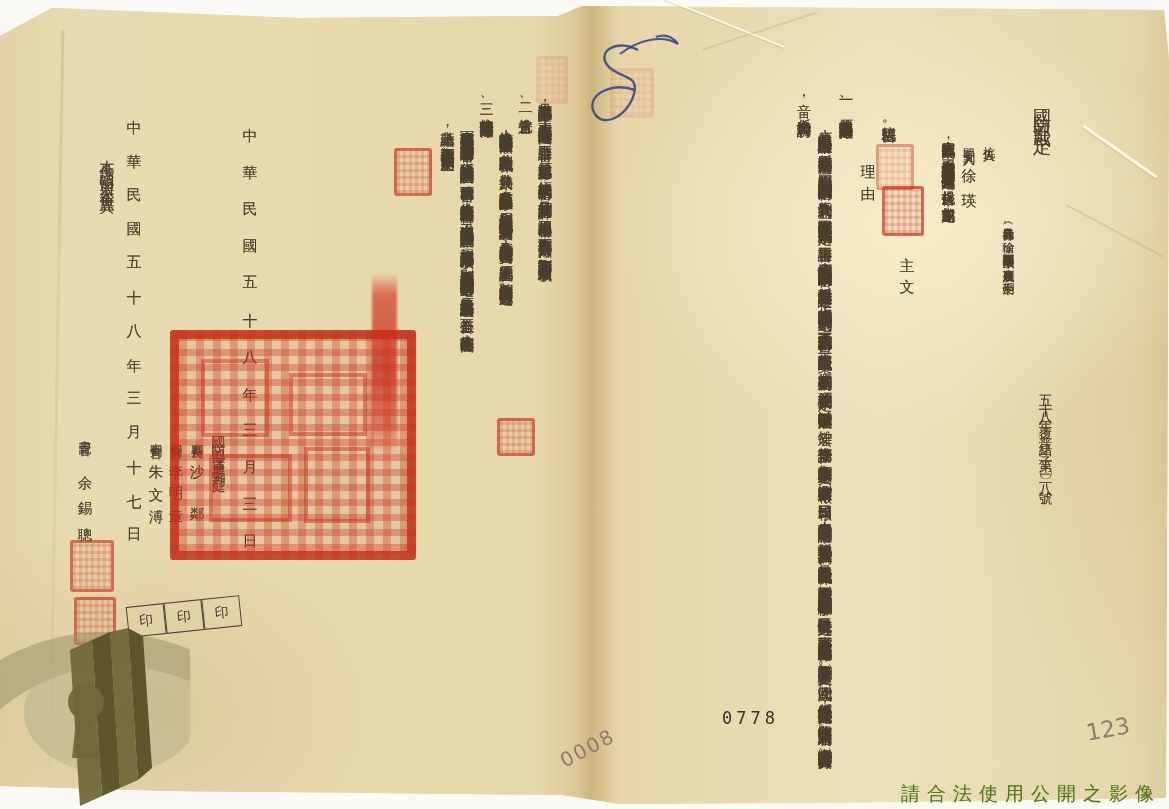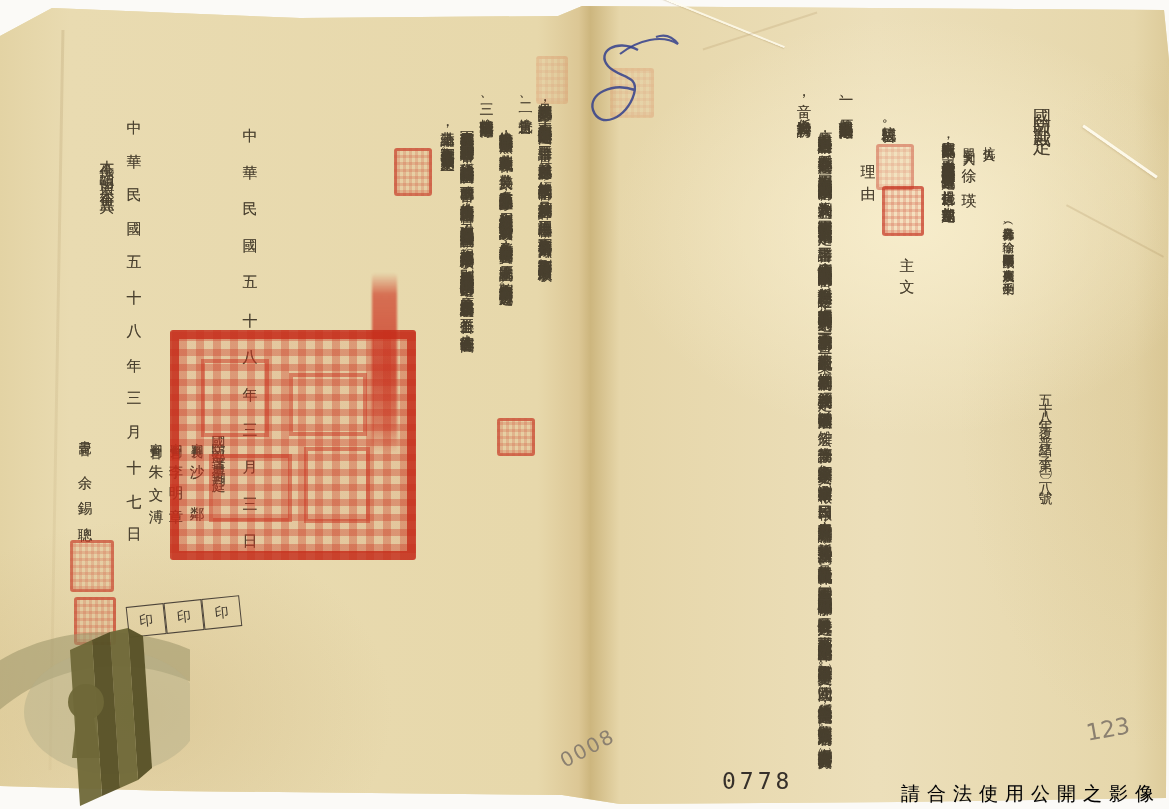--- a/index.html
+++ b/index.html
@@ -32,23 +32,23 @@
   #right-flow{left:598px;top:92px;width:258px;height:656px;line-height:21px;}
   #left-flow{left:298px;top:92px;width:256px;height:658px;line-height:19.5px;font-size:14.2px;}
   .small-label{font-size:12.2px;letter-spacing:2px;}
   .judge-name{font-size:14.5px;letter-spacing:22px;margin-top:14px;display:inline-block;}
   .judge-name.wide{letter-spacing:42px;}
   .stampbox{position:absolute;display:flex;transform:rotate(-6deg);}
   .stampbox .cell{width:36px;height:29px;border:1.6px solid #4c443a;border-left-width:.8px;
      display:flex;align-items:center;justify-content:center;font-size:14px;color:#3f382e;}
   .stampbox .cell:first-child{border-left-width:1.6px;}
   .hand{position:absolute;color:#8b8070;font-family:"DejaVu Sans", sans-serif;}
-  #notice{position:absolute;right:8px;bottom:2px;color:#000000;font-size:19px;letter-spacing:7px;
+  #notice{position:absolute;right:8px;bottom:2px;color:#4d7c0f;font-size:19px;letter-spacing:7px;
      text-shadow:0 0 1px rgba(170,167,157,.6);}
-  #pageno{position:absolute;left:722px;top:768px;color:#36302a;font-size:23px;
+  #pageno{position:absolute;left:722px;top:708px;color:#36302a;font-size:17px;
      font-family:"DejaVu Sans Mono", monospace;letter-spacing:4px;}
   
   #big-seal{left:170px;top:330px;width:228px;height:212px;border:9px solid rgba(198,44,26,.8);
     background:
       repeating-linear-gradient(0deg, rgba(201,52,32,.38) 0 7px, rgba(201,52,32,.07) 7px 15px),
       repeating-linear-gradient(90deg, rgba(201,52,32,.34) 0 8px, rgba(208,80,55,.05) 8px 17px);
     filter:blur(.5px);}
   #big-seal .inner{position:absolute;border:4px solid rgba(201,52,32,.5);}
   .redbar{position:absolute;background:linear-gradient(180deg, rgba(205,55,35,0) 0%, rgba(205,55,35,.65) 12%, rgba(200,45,28,.78) 55%, rgba(205,55,35,.5) 85%, rgba(205,55,35,0) 100%);
     filter:blur(1px);border-radius:4px;}

